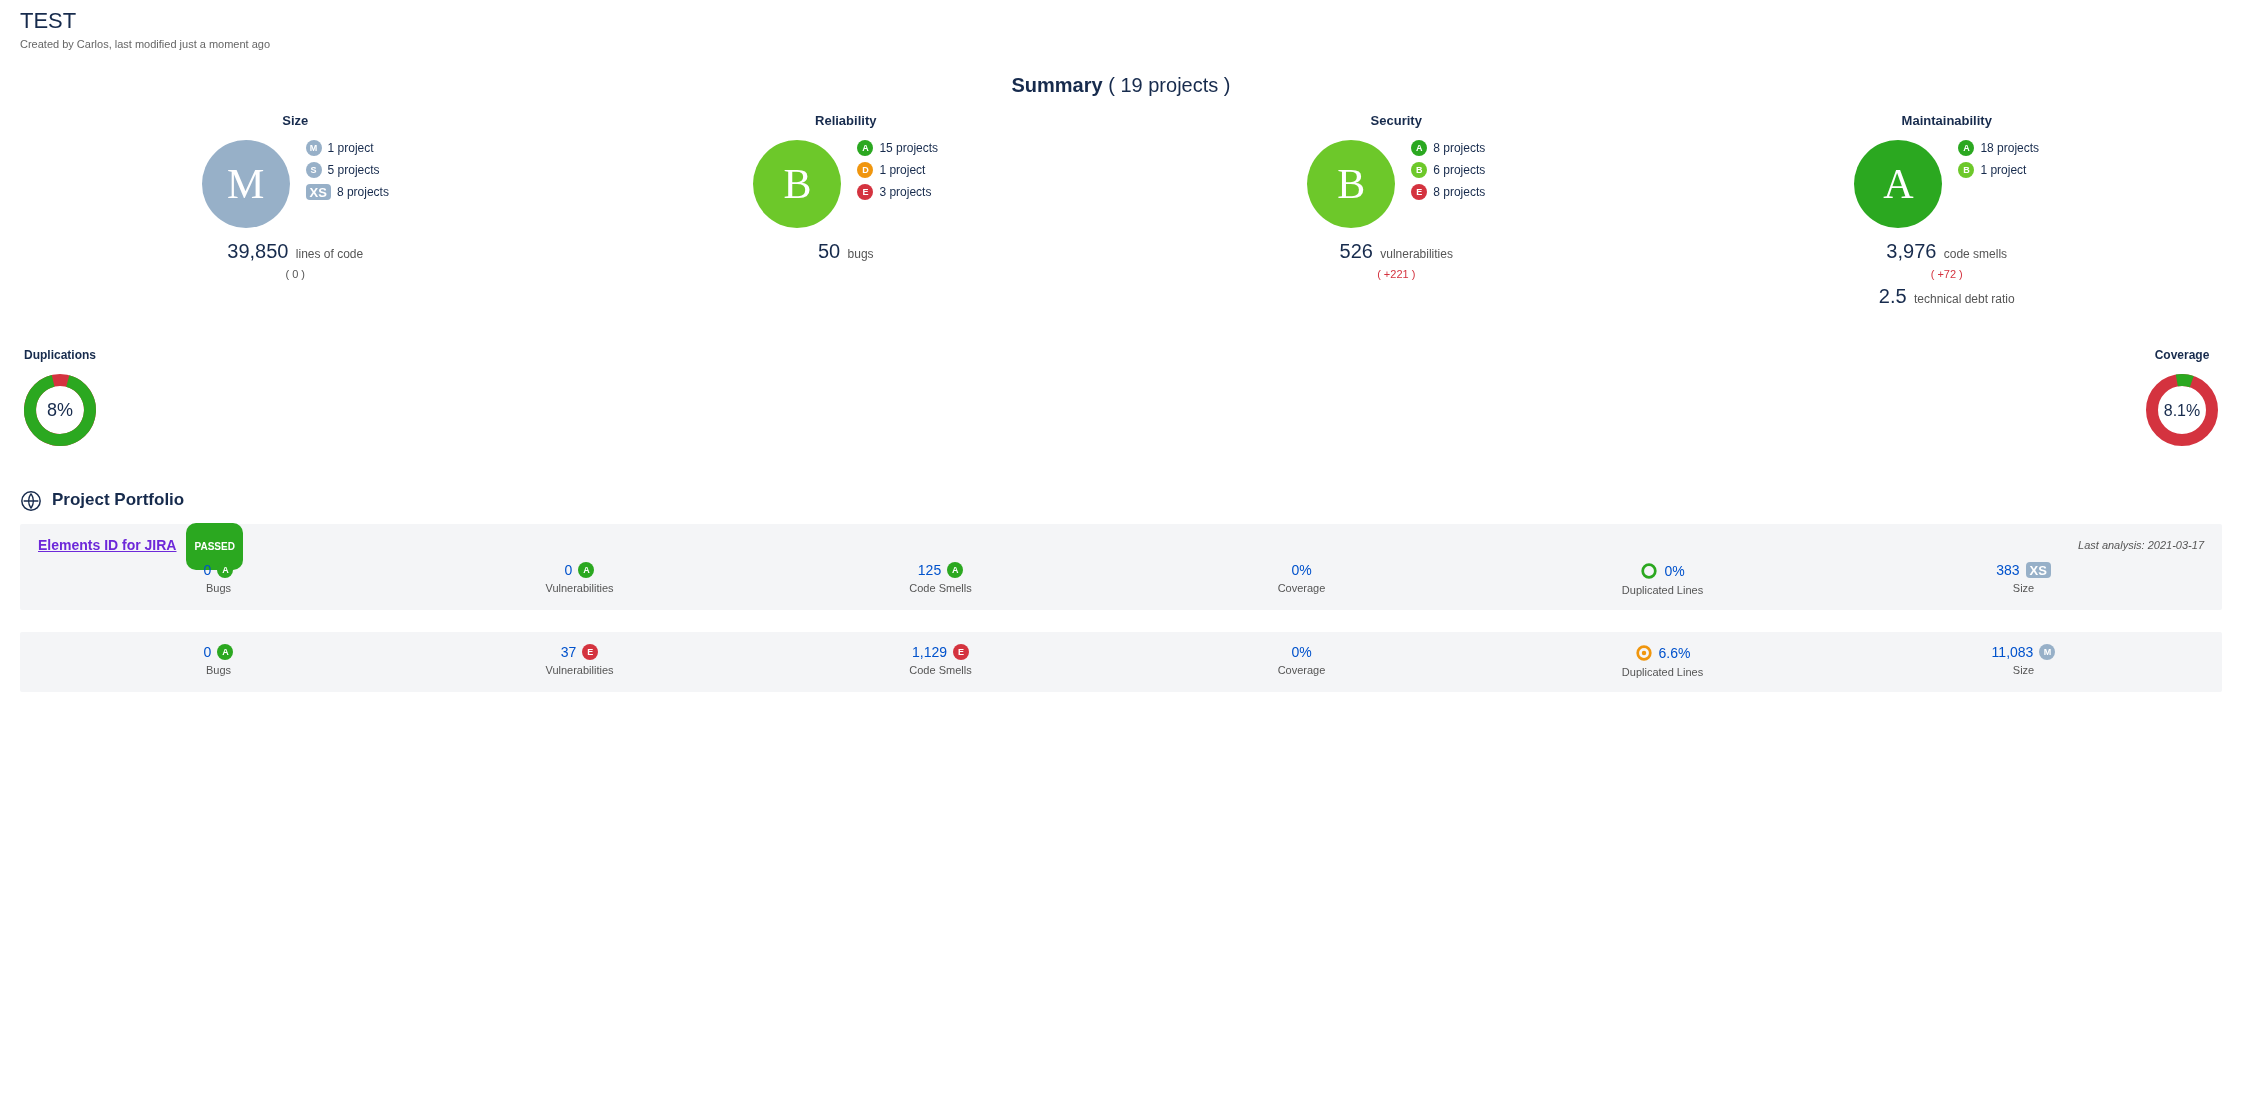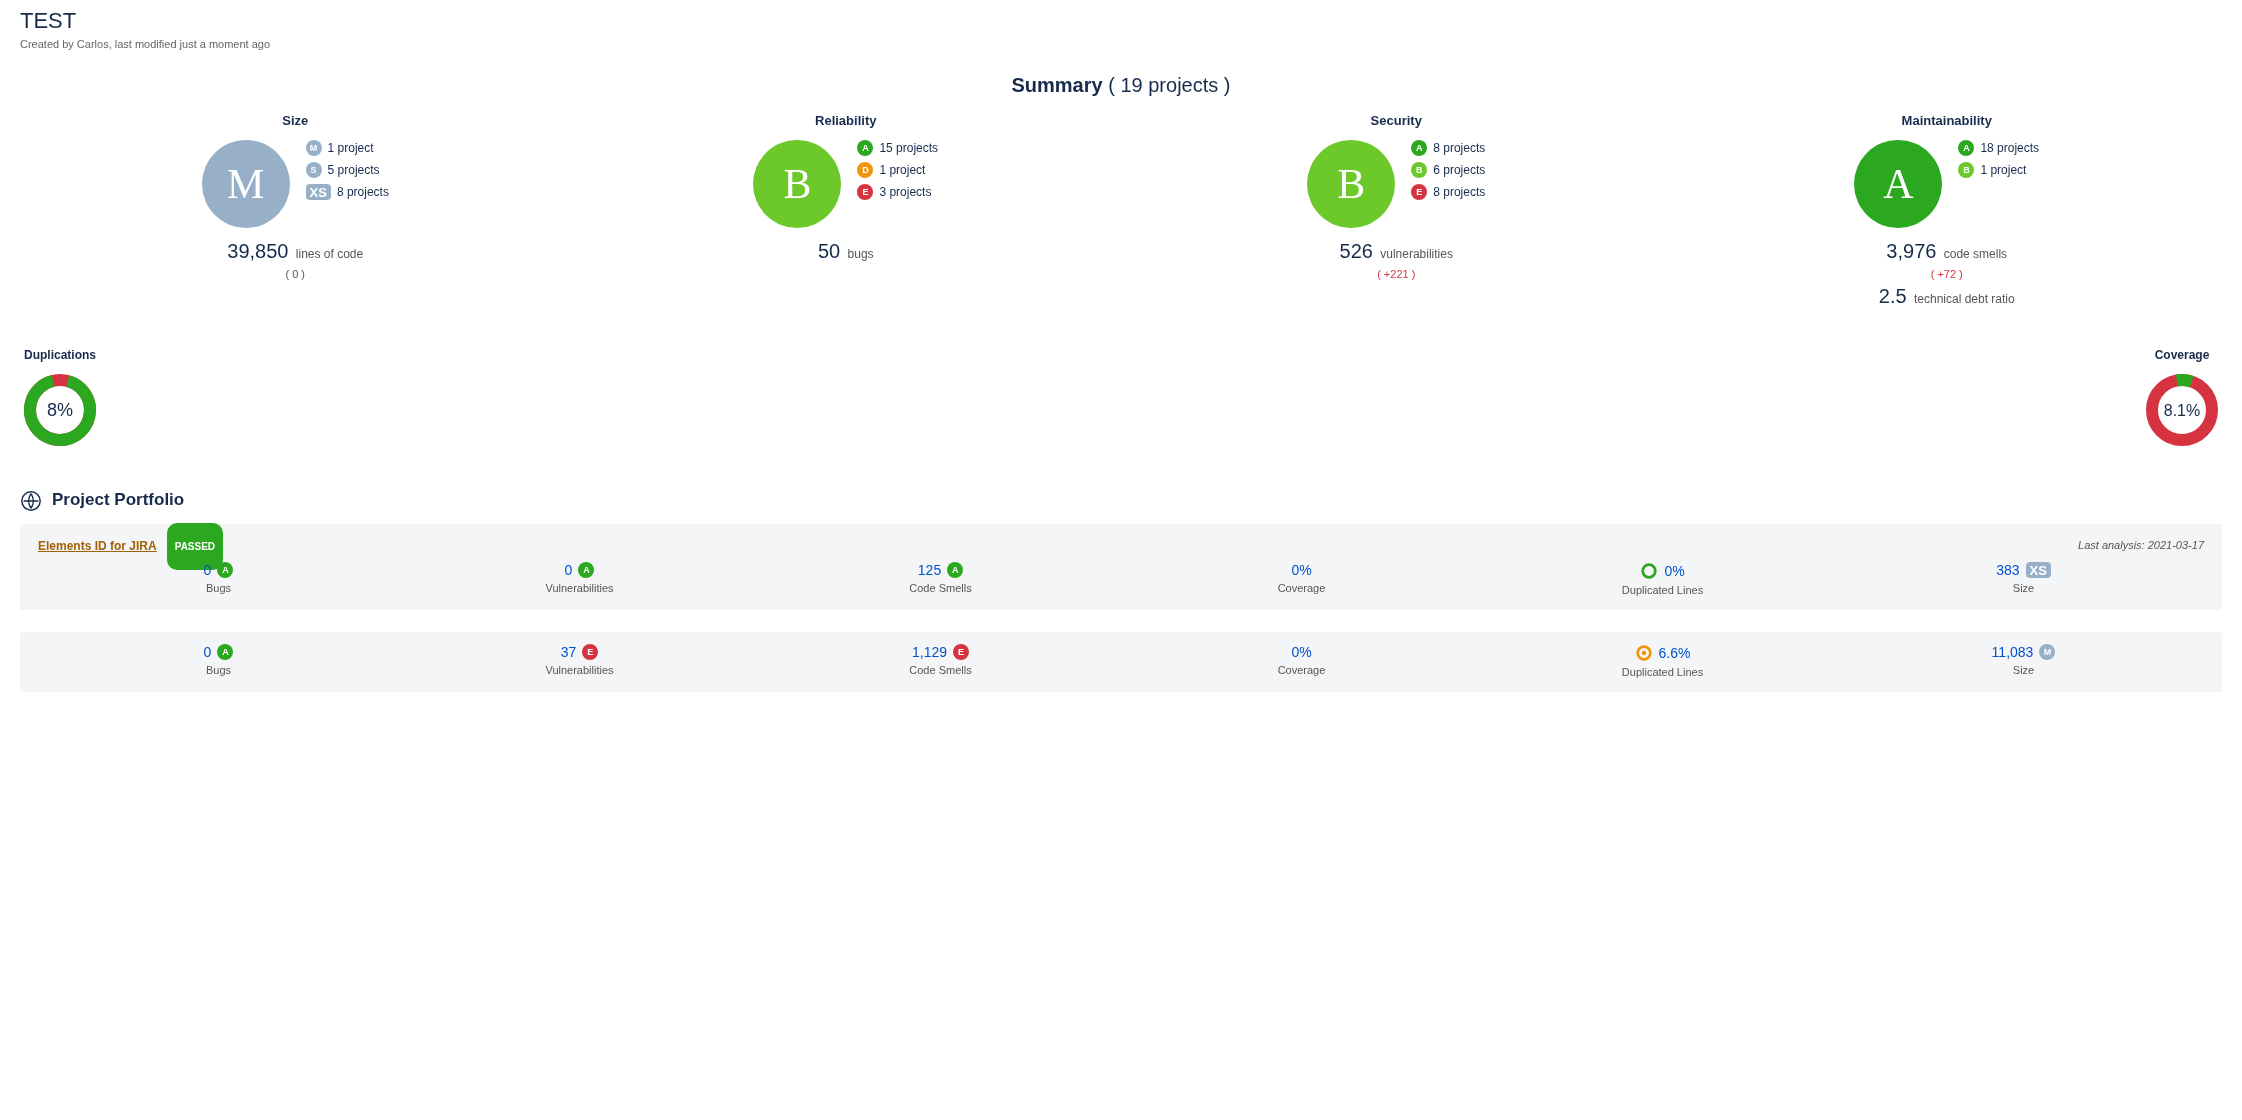--- a/index.html
+++ b/index.html
@@ -44,21 +44,21 @@
   .gauges-row { display:flex; justify-content:space-between; width:100%; margin: 10px auto 40px; }
   .gauge-wrap { display:flex; flex-direction:column; align-items:center; }
   .gauge-title { font-size:12px; font-weight:700; margin-bottom:8px; color:#172B4D; }
 
   .section-header { display:flex; align-items:flex-start; gap:10px; margin: 40px 0 12px 0; }
   .section-header .icon-wrap { width:22px; height:22px; }
   .section-header h2 { font-size:17px; font-weight:700; margin:0; color:#172B4D; }
 
   .project-card { background:#F4F5F7; border-radius:2px; padding: 12px 18px 14px 18px; margin-bottom: 22px; }
   .pc-header { display:flex; justify-content:space-between; align-items:center; margin-bottom:8px; }
-  .pc-name { color:#a16207; font-size:12px; font-weight:700; margin-right:10px; }
+  .pc-name { color:#6d28d9; font-size:14px; font-weight:700; margin-right:10px; }
   .badge { font-size:10px; font-weight:700; color:#fff; border-radius:10px; padding:18px 8px; }
   .badge.passed { background:#2BA820; }
   .badge.failed { background:#D4333F; }
   .pc-meta { font-size:11px; font-style:italic; color:#555; }
   .pc-body { display:flex; justify-content:space-between; }
   .pc-stat { flex:1; text-align:center; }
   .pc-stat .val-row { display:flex; justify-content:center; align-items:center; gap:6px; }
   .pc-stat .val { color:#0052CC; font-size:14px; }
   .pc-stat .lbl { font-size:11px; color:#555; margin-top:4px; }
 </style>

